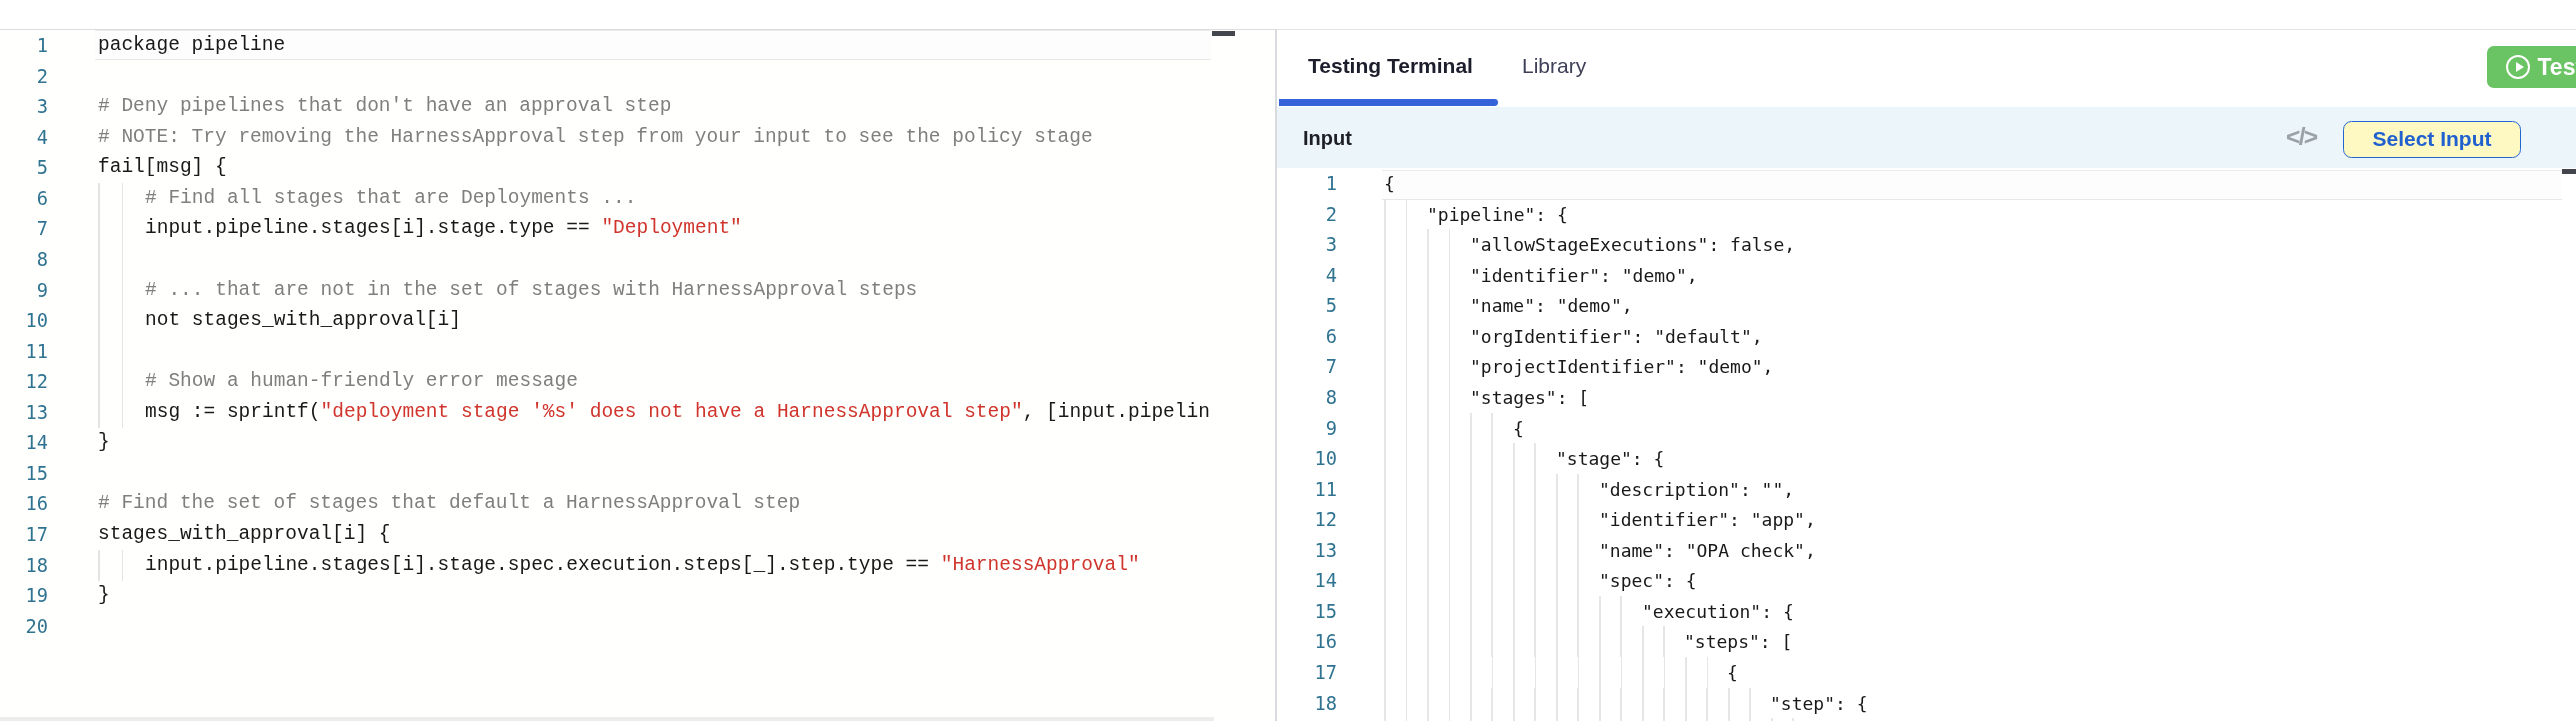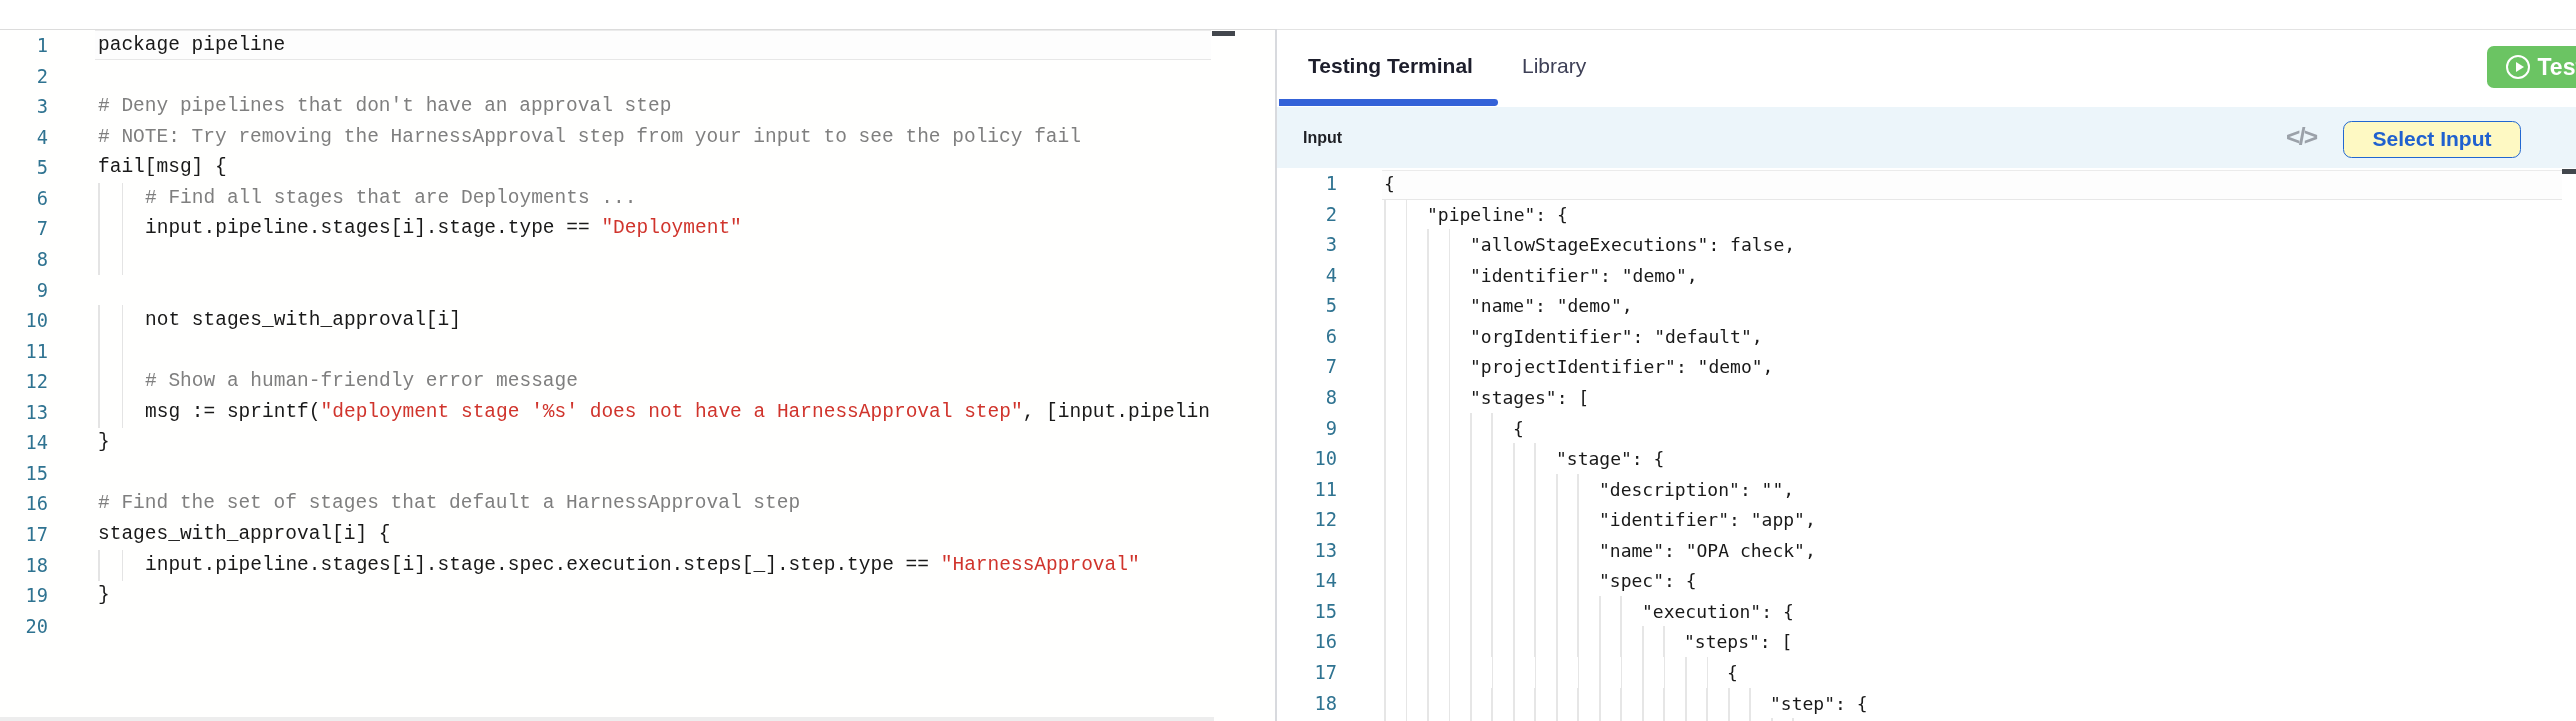--- a/index.html
+++ b/index.html
@@ -47,21 +47,21 @@
                  justify-content:center; gap:7.6px; cursor:pointer; font-family:"Liberation Sans",sans-serif;margin-left:36px; }
   .play-icon { width:24px; height:24px; border:2.1px solid #ffffff; border-radius:50%;
                position:relative; display:inline-block; }
   .play-icon::after { content:""; position:absolute; left:7.6px; top:5.1px;
                       border-left:8.5px solid #ffffff; border-top:5.1px solid transparent;
                       border-bottom:5.1px solid transparent; }
 
   #input-bar { position:absolute; left:0; top:77px; width:100%; height:62px;
                background:#ecf5fa; border-bottom:0.8px solid #dfe6ea; }
   #input-title { position:absolute; left:26px; top:0; height:62px; line-height:62px;
-                 font-size:16px; font-weight:600; color:#1f2025; }
+                 font-size:20px; font-weight:600; color:#1f2025; }
   #code-toggle-icon { position:absolute; left:1009px; top:0; height:62px; line-height:60px;
                       font-size:24.6px; font-weight:700; color:#9ba1a9; letter-spacing:-1.7px; cursor:pointer; }
   #select-input-button { position:absolute; left:1066px; top:13.6px; width:178px; height:37px;
                  background:#fef9c3; border:1.7px solid #2267d1; border-radius:8.5px;
                  color:#2061cf; font-weight:700; font-size:21px; cursor:pointer;
                  font-family:"Liberation Sans",sans-serif; }
 
   #json-editor { position:absolute; left:0; top:138px; width:1299px; height:554px;
                  background:#ffffff; overflow:hidden; }
   #json-cur { left:105px; top:1.7px; width:1180px; height:30px; }
@@ -74,26 +74,26 @@
 </head>
 <body>
 
 <div id="left-editor" class="abs">
   <div class="clip">
     <div id="left-cur" class="cur-line"></div>
     <div id="left-rows">
         <div class="ed-row" style="top: 0px;"><span class="ln">1</span><span class="code"><span class="seg-code">package pipeline</span></span></div>
         <div class="ed-row" style="top: 31px;"><span class="ln">2</span><span class="code"></span></div>
         <div class="ed-row" style="top: 61px;"><span class="ln">3</span><span class="code"><span class="seg-comment"># Deny pipelines that don't have an approval step</span></span></div>
-        <div class="ed-row" style="top: 92px;"><span class="ln">4</span><span class="code"><span class="seg-comment"># NOTE: Try removing the HarnessApproval step from your input to see the policy fail</span></span></div>
+        <div class="ed-row" style="top: 92px;"><span class="ln">4</span><span class="code"><span class="seg-comment"># NOTE: Try removing the HarnessApproval step from your input to see the policy stage</span></span></div>
         <div class="ed-row" style="top: 122px;"><span class="ln">5</span><span class="code"><span class="seg-code">fail[msg] {</span></span></div>
         <div class="ed-row" style="top: 153px;"><span class="ln">6</span><span class="code"><span class="ind" style="width: 47px;"></span><span class="seg-comment"># Find all stages that are Deployments ...</span></span></div>
         <div class="ed-row" style="top: 183px;"><span class="ln">7</span><span class="code"><span class="ind" style="width: 47px;"></span><span class="seg-code">input.pipeline.stages[i].stage.type == </span><span class="seg-string">"Deployment"</span></span></div>
         <div class="ed-row" style="top: 214px;"><span class="ln">8</span><span class="code"><span class="ind" style="width: 47px;"></span></span></div>
-        <div class="ed-row" style="top: 245px;"><span class="ln">9</span></div>
+        <div class="ed-row" style="top: 245px;"><span class="ln">9</span><span class="code"><span class="ind" style="width: 47px;"></span><span class="seg-comment"># ... that are not in the set of stages with HarnessApproval steps</span></span></div>
         <div class="ed-row" style="top: 275px;"><span class="ln">10</span><span class="code"><span class="ind" style="width: 47px;"></span><span class="seg-code">not stages_with_approval[i]</span></span></div>
         <div class="ed-row" style="top: 306px;"><span class="ln">11</span><span class="code"><span class="ind" style="width: 47px;"></span></span></div>
         <div class="ed-row" style="top: 336px;"><span class="ln">12</span><span class="code"><span class="ind" style="width: 47px;"></span><span class="seg-comment"># Show a human-friendly error message</span></span></div>
         <div class="ed-row" style="top: 367px;"><span class="ln">13</span><span class="code"><span class="ind" style="width: 47px;"></span><span class="seg-code">msg := sprintf(</span><span class="seg-string">"deployment stage '%s' does not have a HarnessApproval step"</span><span class="seg-code">, [input.pipeline.stages[i].stage.name])</span></span></div>
         <div class="ed-row" style="top: 397px;"><span class="ln">14</span><span class="code"><span class="seg-code">}</span></span></div>
         <div class="ed-row" style="top: 428px;"><span class="ln">15</span><span class="code"></span></div>
         <div class="ed-row" style="top: 458px;"><span class="ln">16</span><span class="code"><span class="seg-comment"># Find the set of stages that default a HarnessApproval step</span></span></div>
         <div class="ed-row" style="top: 489px;"><span class="ln">17</span><span class="code"><span class="seg-code">stages_with_approval[i] {</span></span></div>
         <div class="ed-row" style="top: 520px;"><span class="ln">18</span><span class="code"><span class="ind" style="width: 47px;"></span><span class="seg-code">input.pipeline.stages[i].stage.spec.execution.steps[_].step.type == </span><span class="seg-string">"HarnessApproval"</span></span></div>
         <div class="ed-row" style="top: 550px;"><span class="ln">19</span><span class="code"><span class="seg-code">}</span></span></div>

